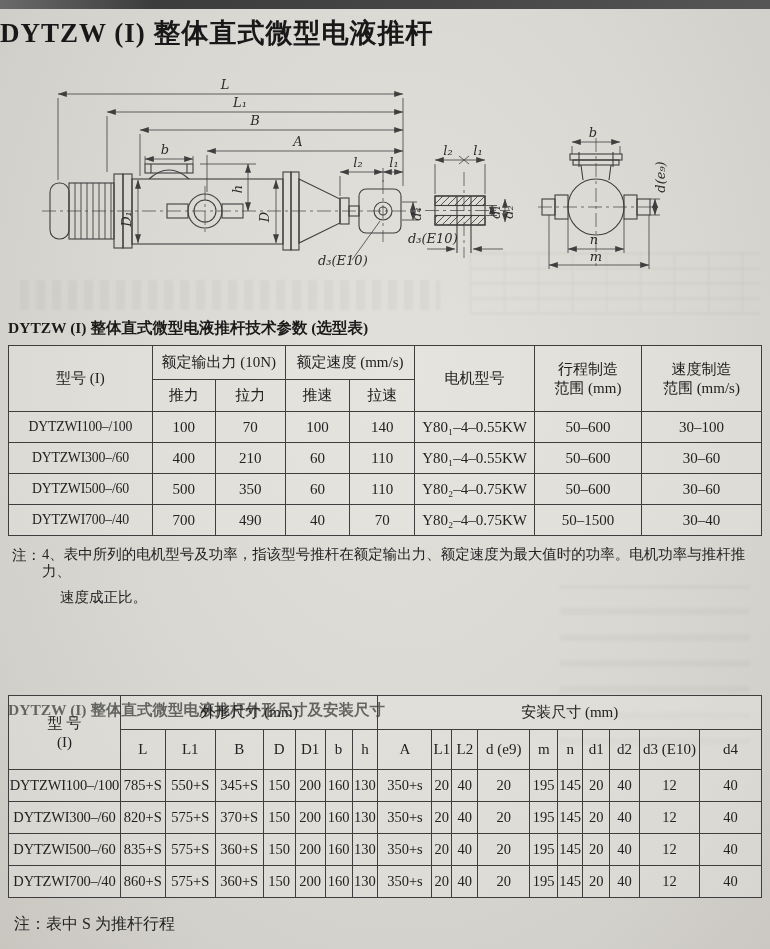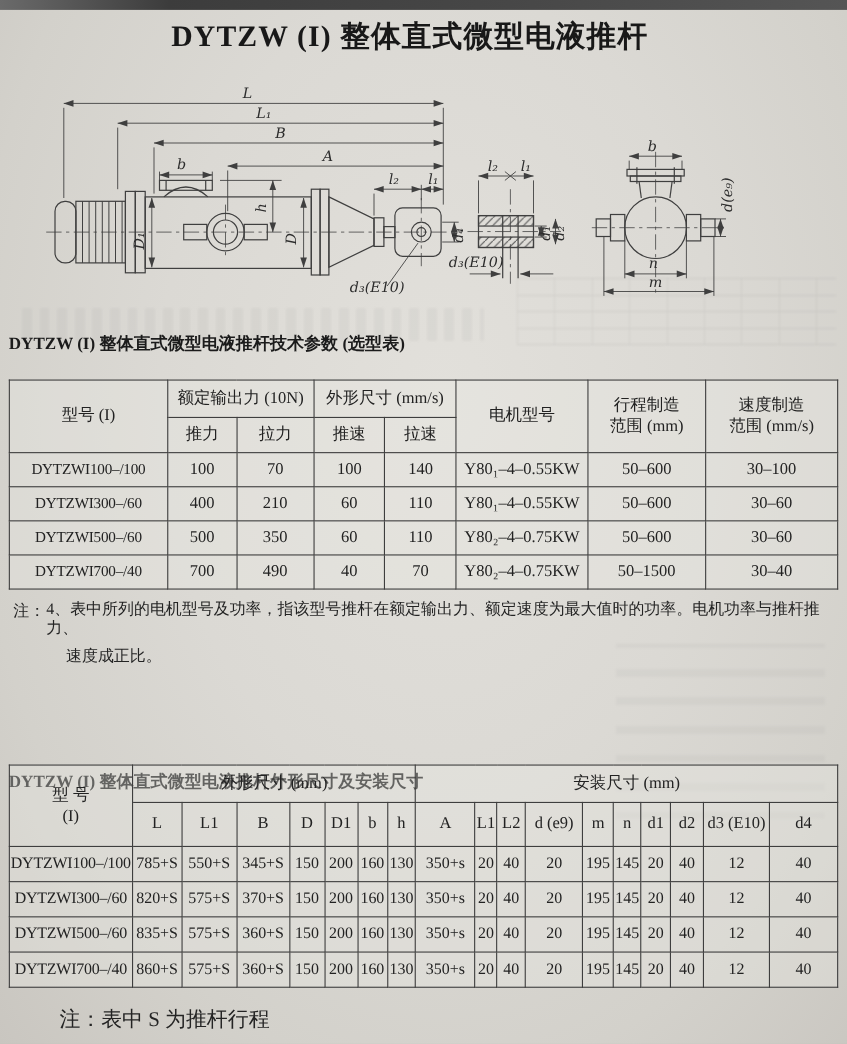--- a/index.html
+++ b/index.html
@@ -3,27 +3,27 @@
 <meta charset="utf-8">
 <style>
   html,body{margin:0;padding:0;background:#b9b7b2;}
   .page{
     position:relative;width:770px;height:949px;margin:0 auto;overflow:hidden;
     background:radial-gradient(ellipse at 52% 38%, #e2e0db 0%, #dbd9d4 45%, #d3d1cb 75%, #c9c6c0 100%);
     font-family:"Liberation Serif","DejaVu Serif",serif;color:#1e1e1e;
   }
   .scan-band{position:absolute;top:0;left:0;width:770px;height:9px;
     background:linear-gradient(90deg,#6a6a6a 0%,#3c3c3c 20%,#474747 60%,#555 100%);}
-  .doc-title{position:absolute;top:15px;left:0;width:745px;text-align:center;
+  .doc-title{position:absolute;top:15px;left:0;width:745px;
     font-size:27px;font-weight:bold;letter-spacing:1px;color:#181818;}
   .drawing{position:absolute;top:72px;left:0;}
   svg text{font-family:"DejaVu Serif","Liberation Serif",serif;font-style:italic;
     font-size:13px;fill:#2c2c2c;}
   .caption{position:absolute;left:8px;font-size:15.5px;font-weight:bold;color:#1b1b1b;}
-  .cap1{top:302px;}
+  .cap1{top:318px;}
   .cap2{top:662px;margin-top:38px;}
   table{border-collapse:collapse;table-layout:fixed;background:rgba(236,234,229,0.35);}
   .dtable{position:absolute;left:8px;width:754px;}
   .t1{top:345px;}
   .t2{top:695px;}
   th,td{border:1.6px solid #3e3e3e;text-align:center;vertical-align:middle;
     font-weight:normal;font-size:15px;padding:0;color:#222;}
   .t1 th,.t2 th{line-height:1.25;text-align:center;}
   .t1 thead tr:first-child{height:34px;}
   .t1 thead tr:last-child{height:32px;}
@@ -31,21 +31,21 @@
   .t2 thead tr:first-child{height:34px;}
   .t2 thead tr:last-child{height:40px;}
   .t2 tbody tr{height:32px;}
   .t2 td{font-size:14.5px;}
   .pre{white-space:pre-line;margin-left:47px;}
   .model-cell{font-size:13.8px;letter-spacing:-0.2px;}
   .notes{position:absolute;top:546px;left:12px;width:748px;font-size:14.5px;color:#242424;}
   .notes-label{position:absolute;left:0;top:0;}
   .note-line{margin:0 0 9px 30px;line-height:17px;}
   .note-cont{margin-left:48px;}
-  .footer-note{position:absolute;top:914px;left:14px;font-size:19px;color:#242424;margin-left:40px;}
+  .footer-note{position:absolute;top:914px;left:14px;font-size:16px;color:#242424;}
   .ghost{position:absolute;pointer-events:none;filter:blur(1.2px);opacity:0.14;}
   .g1{top:252px;left:470px;width:290px;height:62px;
      background:repeating-linear-gradient(0deg,#777 0 1px,transparent 1px 15px),
                 repeating-linear-gradient(90deg,#888 0 1px,transparent 1px 34px);}
   .g2{top:280px;left:20px;width:420px;height:30px;
      background:repeating-linear-gradient(90deg,#8a8a8a 0 9px,transparent 9px 16px);opacity:0.08;}
   .g3{top:585px;left:560px;width:190px;height:160px;
      background:repeating-linear-gradient(0deg,#8a8a8a 0 7px,transparent 7px 26px);opacity:0.07;}
 </style>
 </head>
@@ -235,21 +235,21 @@
       <col style="width:8.6%">
         <col style="width:8.6%">
         <col style="width:15.9%">
       <col style="width:14.2%">
         <col style="width:15.95%">
     </colgroup>
     <thead>
       <tr>
         <th rowspan="2">型号 (I)</th>
         <th colspan="2">额定输出力 (10N)</th>
-        <th colspan="2">外形尺寸 (mm/s)</th>
+        <th colspan="2">额定速度 (mm/s)</th>
         <th rowspan="2">电机型号</th>
         <th rowspan="2" class="pre">行程制造
 范围 (mm)</th>
         <th rowspan="2" class="pre">速度制造
 范围 (mm/s)</th>
       </tr>
       <tr>
         <th>推力</th>
         <th>拉力</th>
         <th>推速</th>

